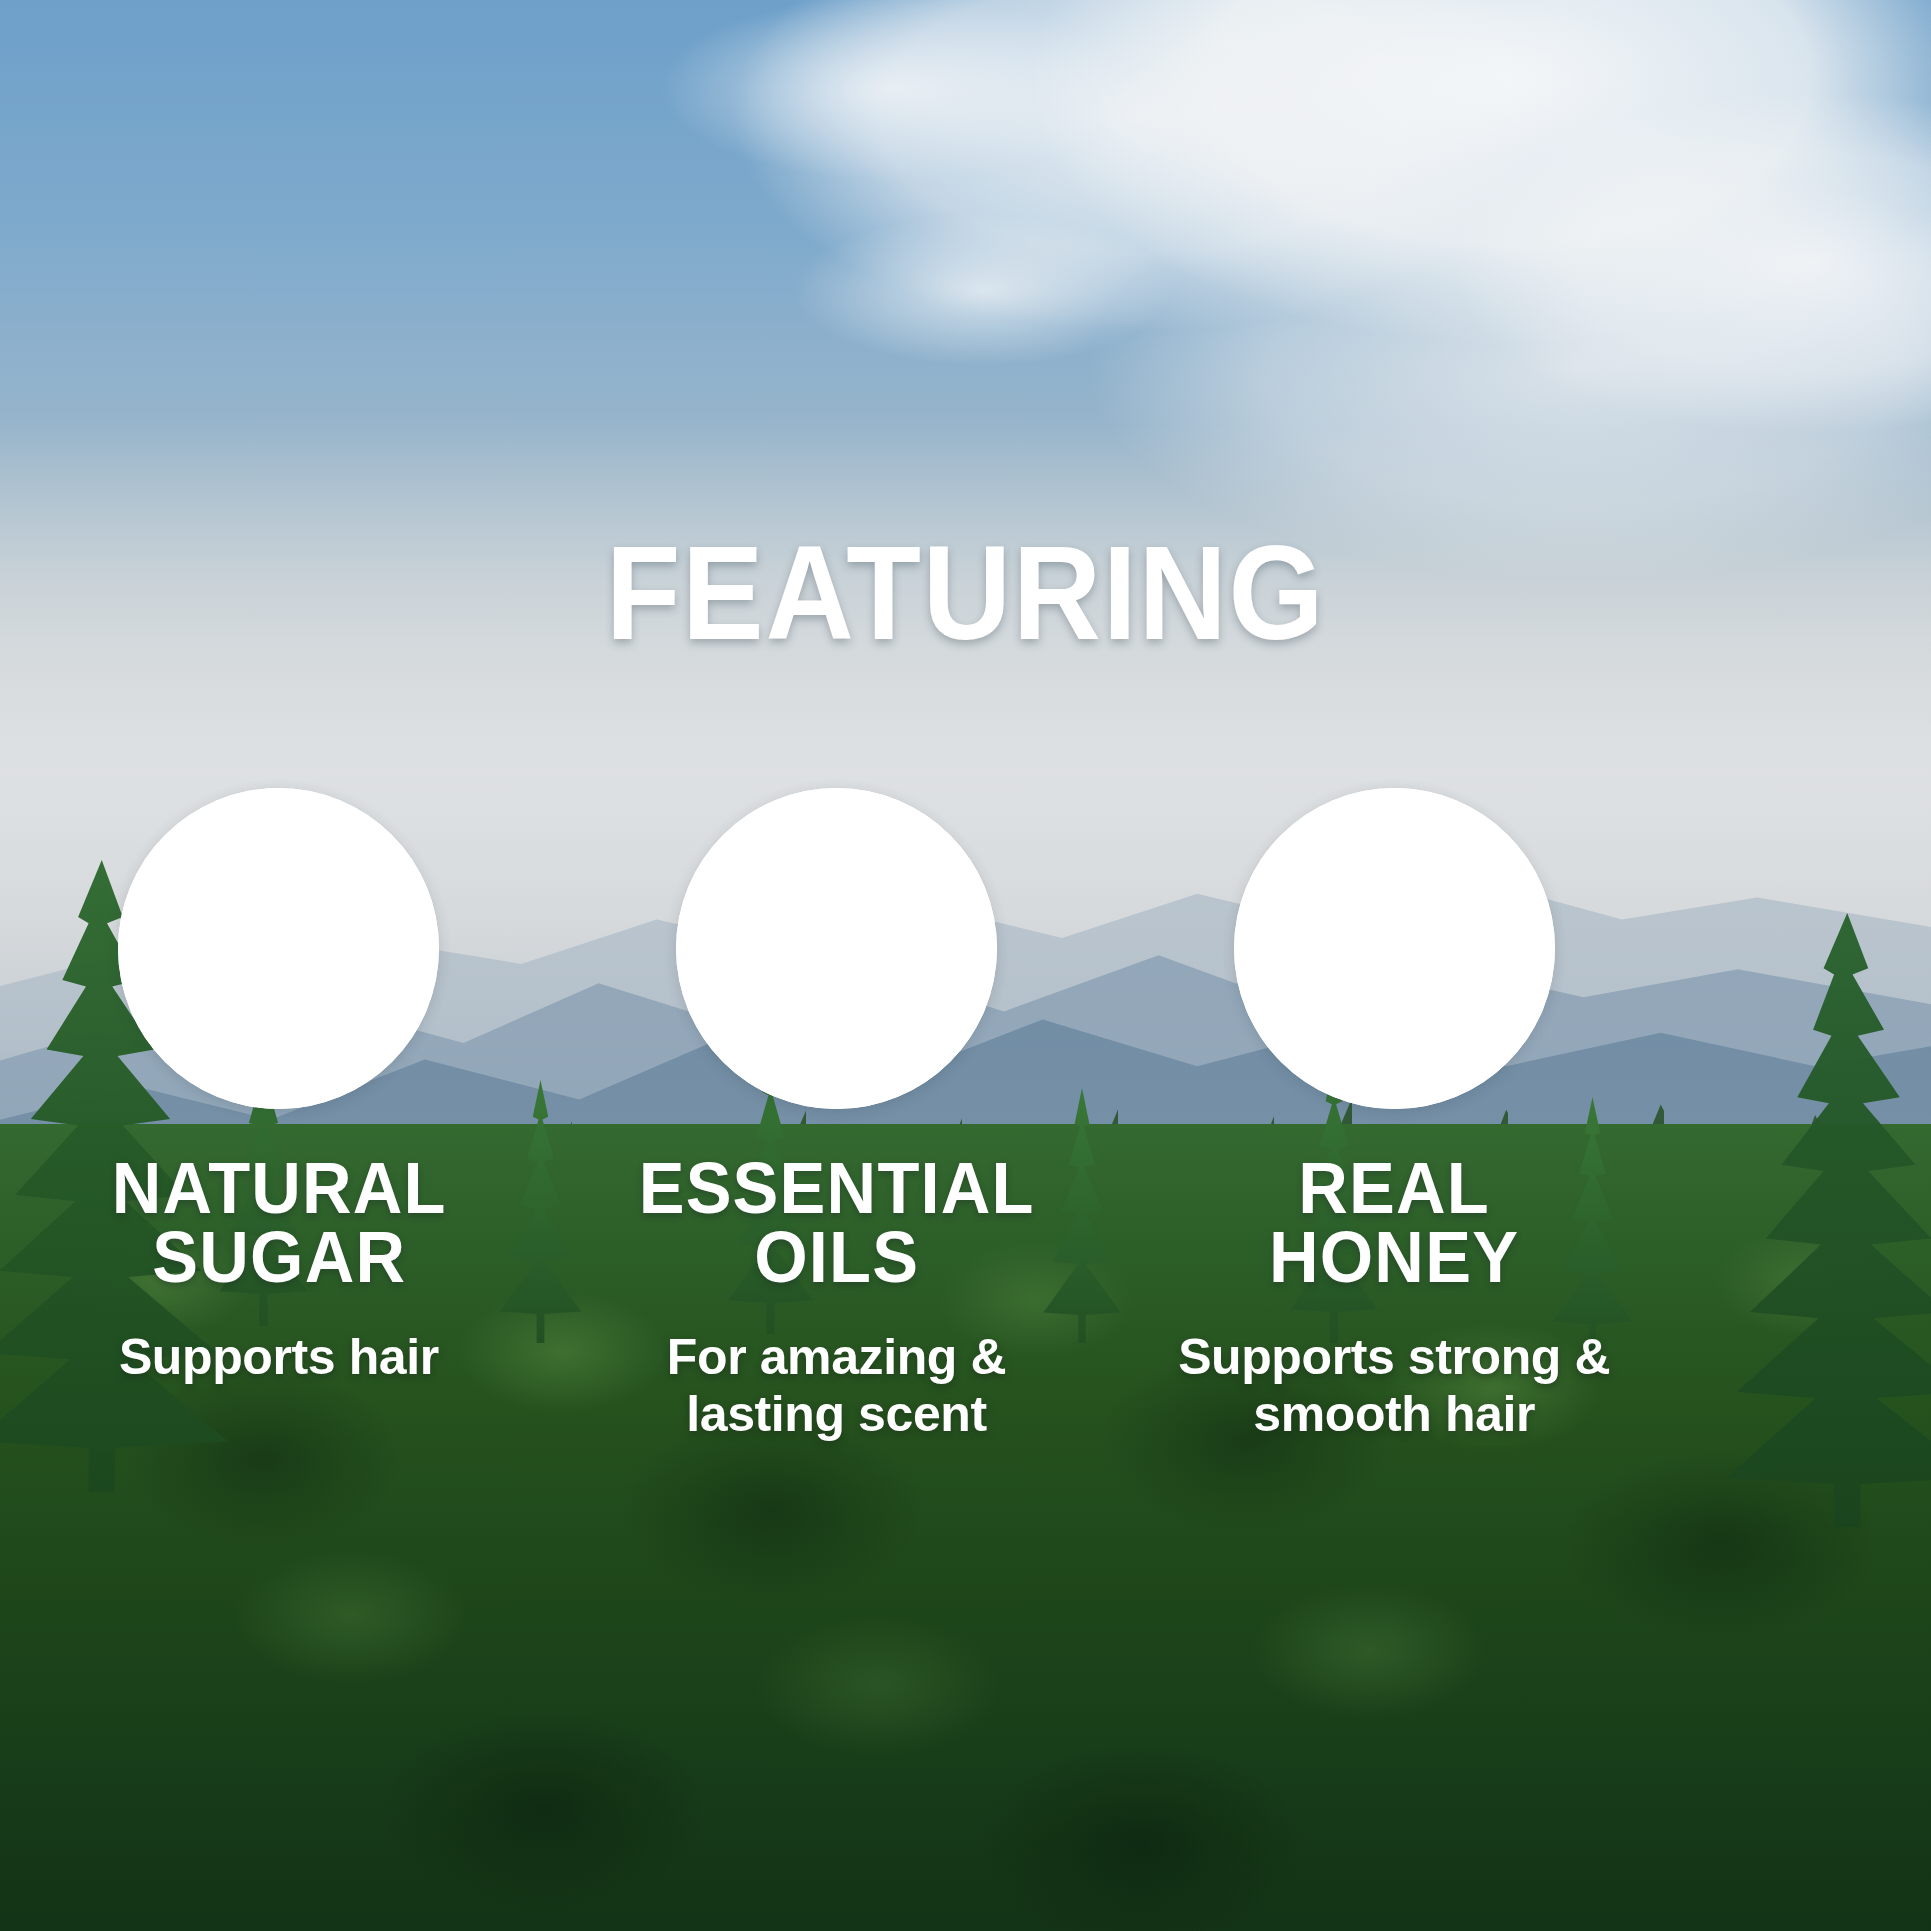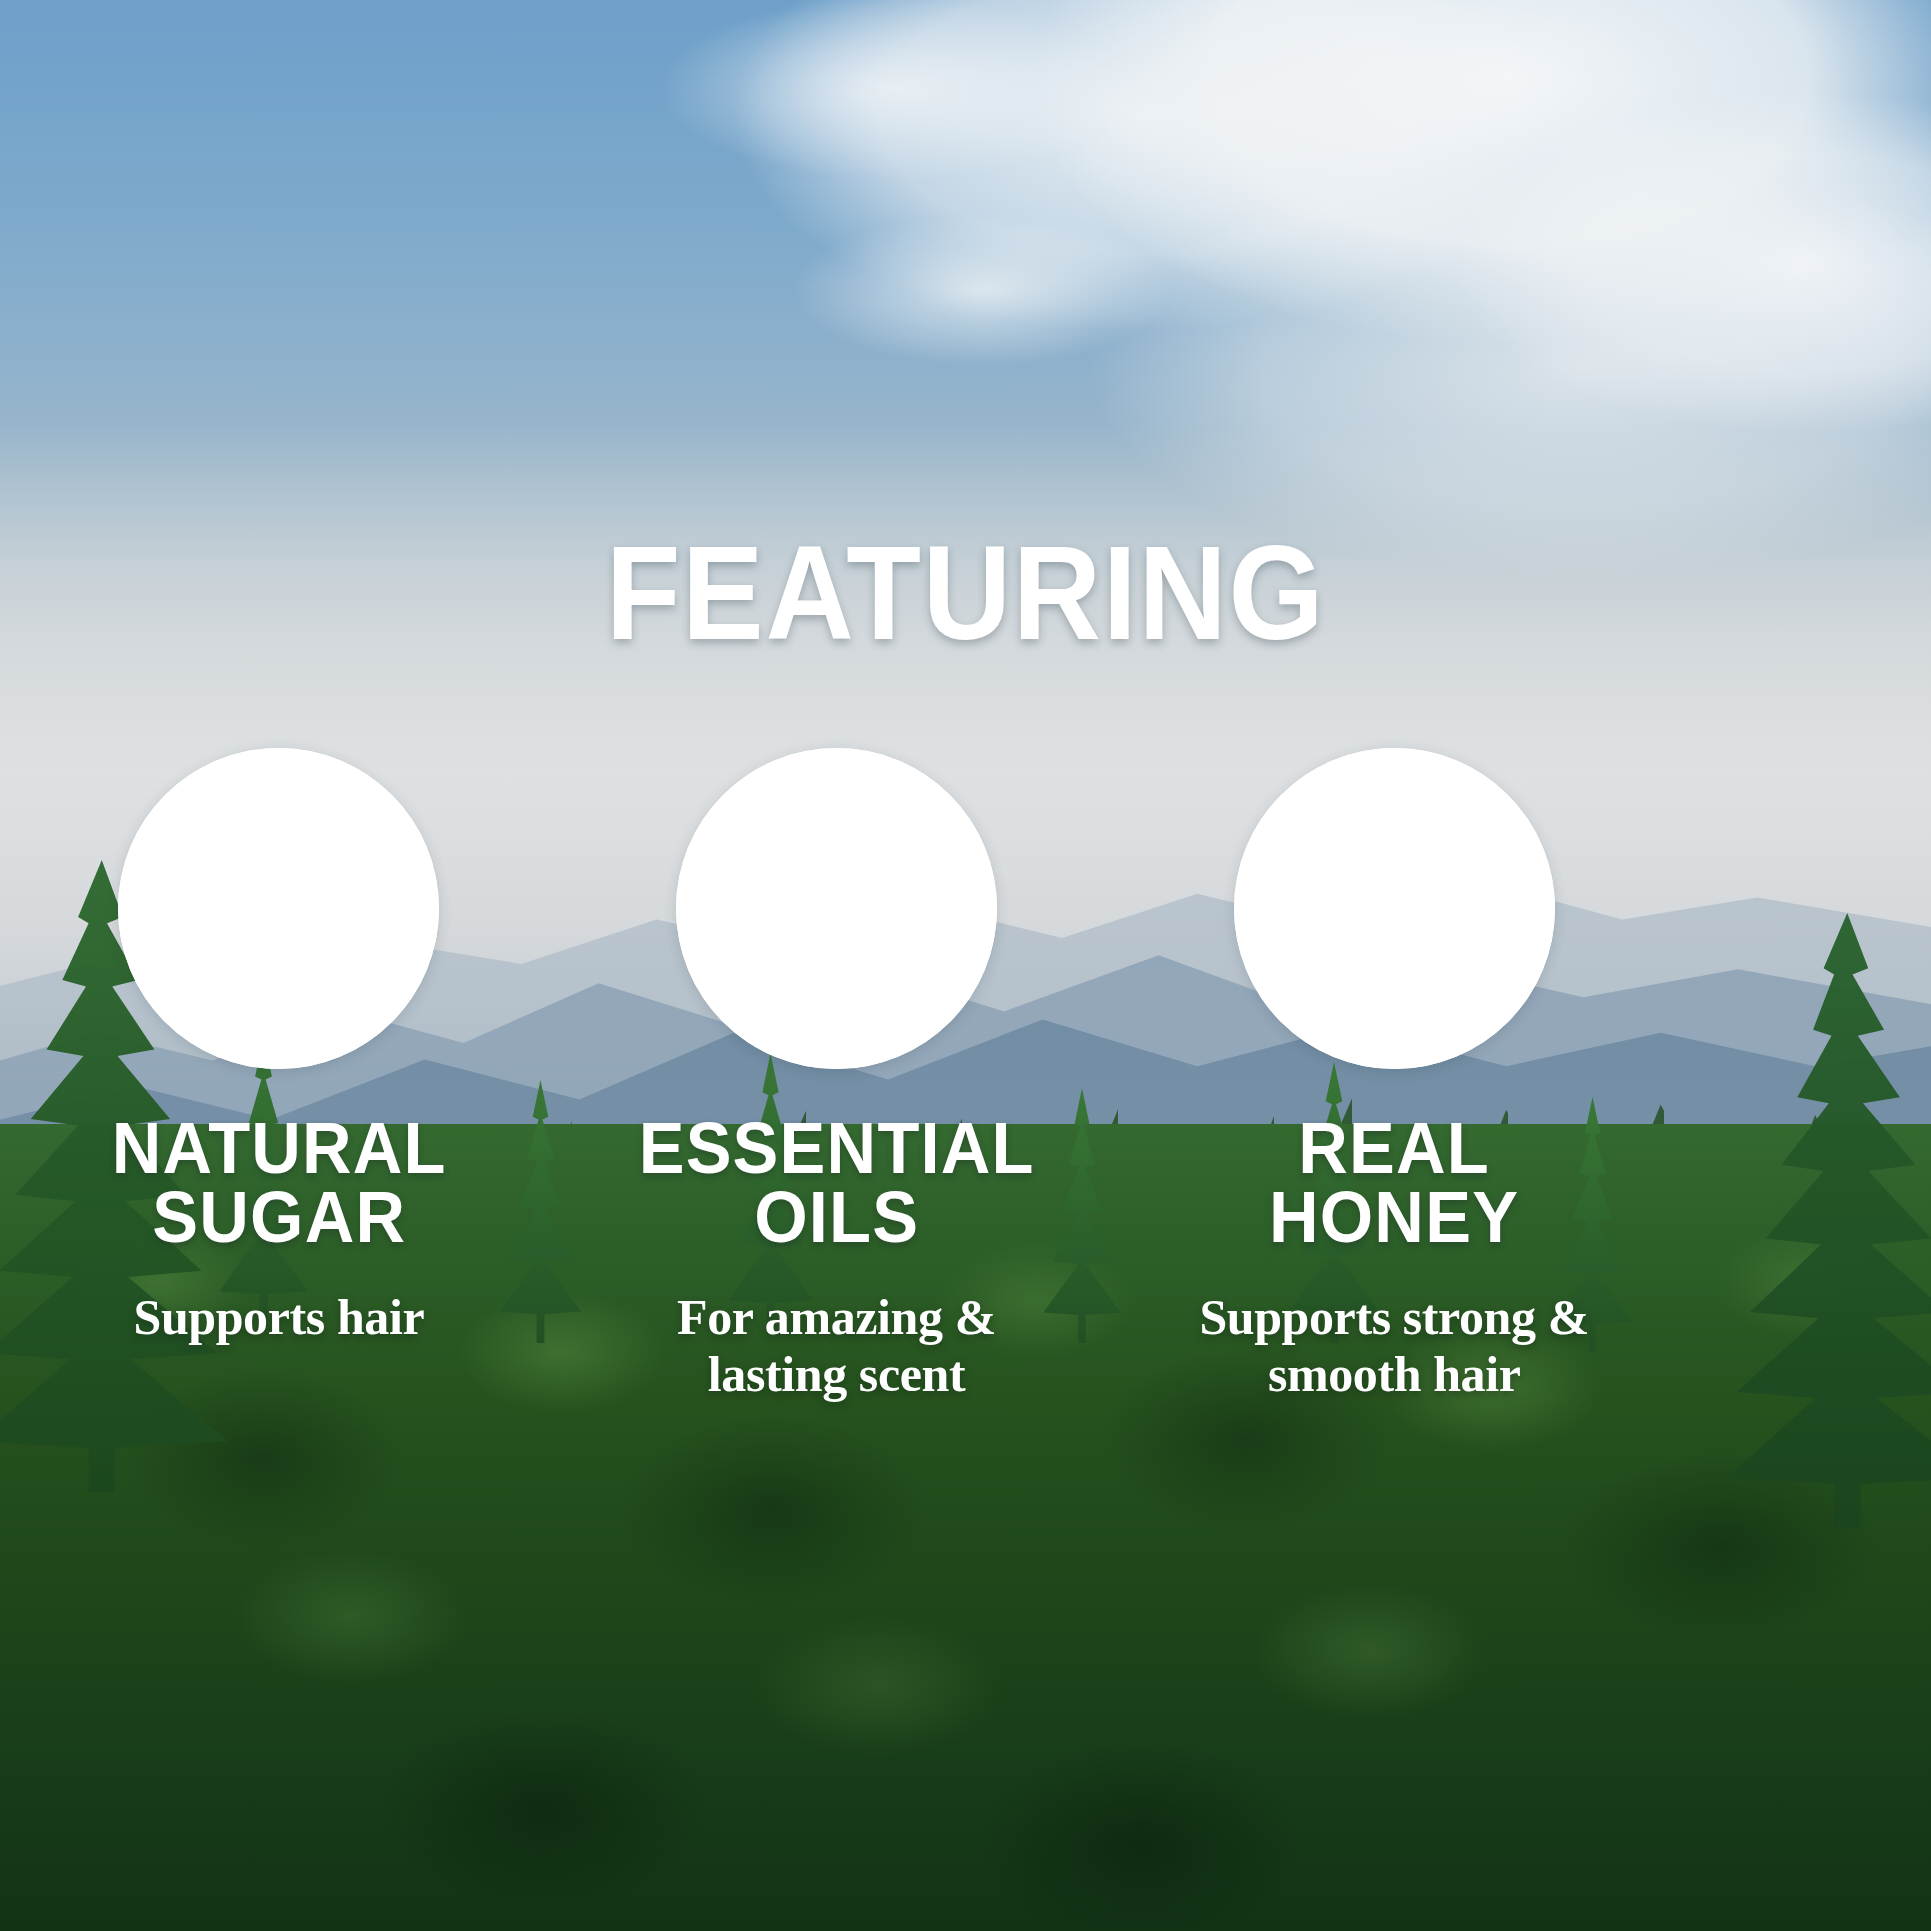--- a/index.html
+++ b/index.html
@@ -162,21 +162,21 @@
     color:#fff;
     font-family:"Liberation Sans", sans-serif;
     font-weight:bold;
     font-size:133px;
     letter-spacing:1.8px;
     line-height:1;
     transform:scaleX(.92);
     text-shadow:0 3.5px 8.8px rgba(40,55,65,.30);
   }
 
-  .cols{position:absolute;left:0;top:748px;width:1673px;display:flex;justify-content:center;}
+  .cols{position:absolute;left:0;top:788px;width:1673px;display:flex;justify-content:center;}
   .col{flex:1 1 0;display:flex;flex-direction:column;align-items:center;}
 
   .badge{
     width:321px;height:321px;border-radius:50%;
     background:#fff;
     position:relative;
     box-shadow:0 2.6px 12.3px rgba(40,55,65,.16);
     -webkit-mask-repeat:no-repeat;mask-repeat:no-repeat;
   }
   .badge svg{display:block;width:321px;height:321px;}
@@ -189,21 +189,21 @@
     font-size:73px;
     line-height:.95;
     letter-spacing:1.3px;
     text-align:center;
     transform:scaleX(.94);
     text-shadow:0 2.6px 7px rgba(30,45,40,.40);
   }
   .desc{
     margin-top:37px;
     color:#fff;
-    font-family:Liberation Serif, serif;
+    font-family:Liberation Sans, sans-serif;
     font-weight:bold;
     font-size:50px;
     line-height:1.14;
     text-align:center;
     letter-spacing:-0.4px;
     text-shadow:0 2.6px 7px rgba(25,45,25,.55);
   }
 </style>
 </head>
 <body>

